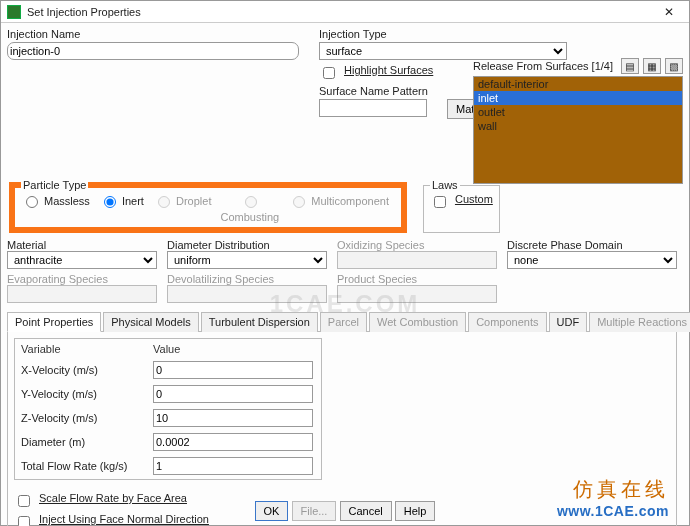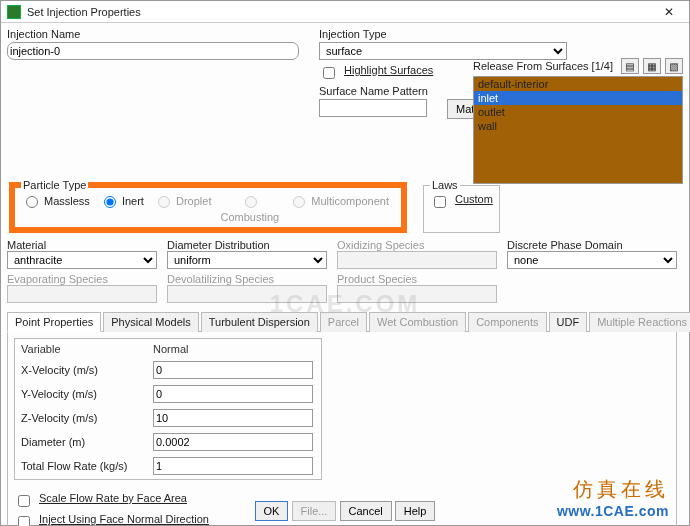--- a/index.html
+++ b/index.html
@@ -167,21 +167,21 @@
       <div class="tab dis">Wet Combustion</div>
       <div class="tab dis">Components</div>
       <div class="tab">UDF</div>
       <div class="tab dis">Multiple Reactions</div>
     </div>
     <div class="tabbody">
       <table class="vartab">
         <tbody>
             <tr>
               <th style="width:130px;">Variable</th>
-              <th>Normal</th>
+              <th>Value</th>
             </tr>
         <tr>
               <td>X-Velocity (m/s)</td>
               <td><input type="text" value="0" style=""></td>
             </tr>
         <tr>
               <td>Y-Velocity (m/s)</td>
               <td><input type="text" value="0" style=""></td>
             </tr>
         <tr>

